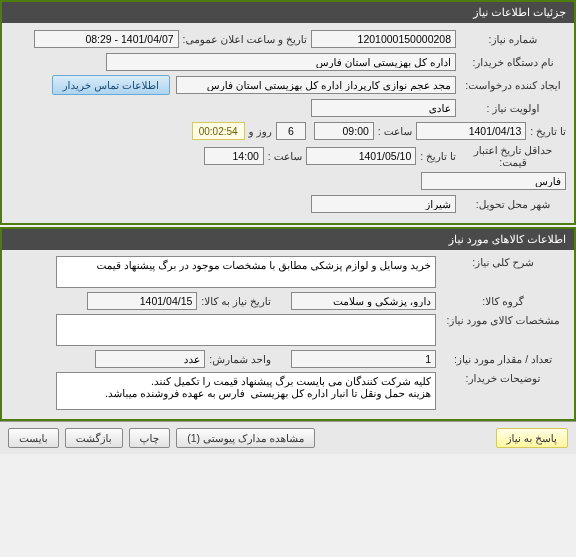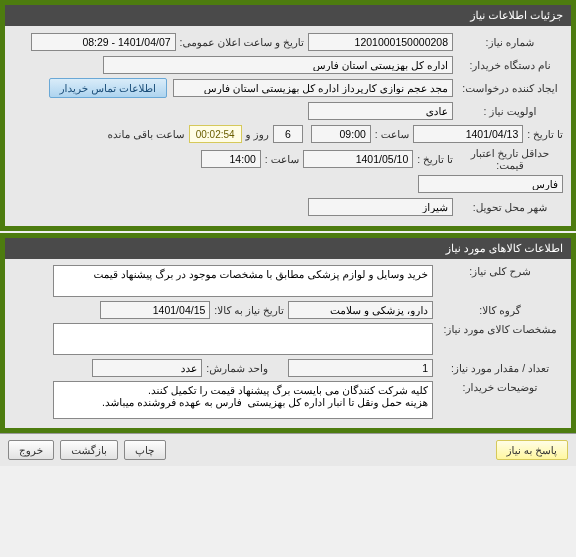--- a/index.html
+++ b/index.html
@@ -3,21 +3,21 @@
 <meta charset="utf-8">
 <style>
 * { box-sizing: border-box; margin: 0; padding: 0; }
 body {
   font-family: Tahoma, Arial, sans-serif;
   font-size: 11px;
   background: #f0f0f0;
   direction: rtl;
   width: 576px;
 }
-.panel { background: #e8e8e8; border: 5px solid #4d7c0f; }
+.panel { background: #e8e8e8; border: 2px solid #4d7c0f; }
 .panel-header {
   background: #4a4a4a;
   color: #fff;
   padding: 4px 8px;
   font-size: 11px;
   font-weight: normal;
 }
 .panel-body { padding: 6px 8px; }
 .row {
   display: flex;
@@ -135,21 +135,20 @@
     </div>
 
     <div class="row">
       <span class="inline-label" style="margin:0 0 0 4px">تا تاریخ :</span>
       <input class="field w110 readonly" readonly="" value="1401/04/13" style="">
       <span class="inline-label">ساعت :</span>
       <input class="field w60 readonly" readonly="" value="09:00" style="">
       <input class="field readonly" style="width: 30px; margin-right: 8px; text-align: center;" readonly="" value="6">
       <span class="inline-label">روز و</span>
       <span class="countdown">00:02:54</span>
-      <span class="inline-label">ساعت باقی مانده</span>
     </div>
 
     <div class="row">
       <span class="label">حداقل تاریخ اعتبار قیمت:</span>
       <span class="inline-label" style="margin:0 0 0 4px">تا تاریخ :</span>
       <input class="field w110 readonly" readonly="" value="1401/05/10" style="">
       <span class="inline-label">ساعت :</span>
       <input class="field w60 readonly" readonly="" value="14:00" style="">
     </div>
 
@@ -170,21 +169,21 @@
   <div class="panel-body">
 
     <div class="row" style="align-items:flex-start">
       <span class="label label-wide">شرح کلی نیاز:</span>
       <textarea class="textarea" readonly="" style="">خرید وسایل و لوازم پزشکی مطابق با مشخصات موجود در برگ پیشنهاد قیمت</textarea>
     </div>
 
     <div class="row">
       <span class="label label-wide">گروه کالا:</span>
       <input class="field w145 readonly" readonly="" value="دارو، پزشکی و سلامت" style="">
-      <span class="inline-label" style="margin-right:4px">تاریخ نیاز به کالا:</span>
+      <span class="inline-label" style="margin-right:20px">تاریخ نیاز به کالا:</span>
       <input class="field w110 readonly" readonly="" value="1401/04/15" style="">
     </div>
 
     <div class="row" style="align-items:flex-start">
       <span class="label label-wide">مشخصات کالای مورد نیاز:</span>
       <textarea class="textarea" readonly="" style=""></textarea>
     </div>
 
     <div class="row">
       <span class="label label-wide">تعداد / مقدار مورد نیاز:</span>
@@ -198,16 +197,17 @@
       <textarea class="textarea" style="height: 38px;" readonly="">کلیه شرکت کنندگان می بایست برگ پیشنهاد قیمت را تکمیل کنند.
 هزینه حمل ونقل تا انبار اداره کل بهزیستی  فارس به عهده فروشنده میباشد.</textarea>
     </div>
 
   </div>
 </div>
 
 <div class="footer">
   <button class="btn btn-yellow">پاسخ به نیاز</button>
   <div class="grow"></div>
+  <button class="btn">مشاهده مدارک پیوستی (1)</button>
   <button class="btn">چاپ</button>
   <button class="btn">بازگشت</button>
-  <button class="btn">خروج</button>
+  <button class="btn">بایست</button>
 </div>
 
 </body></html>

